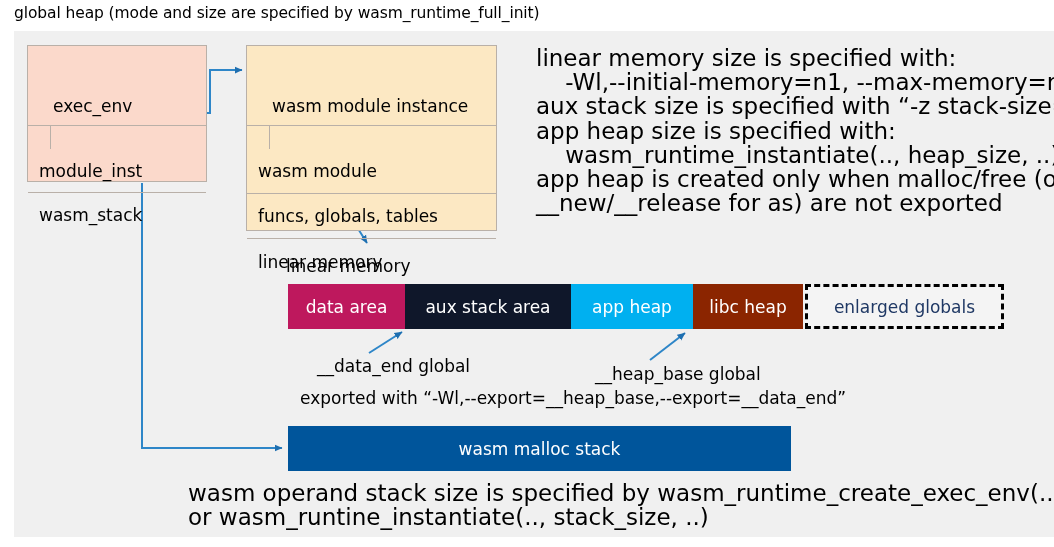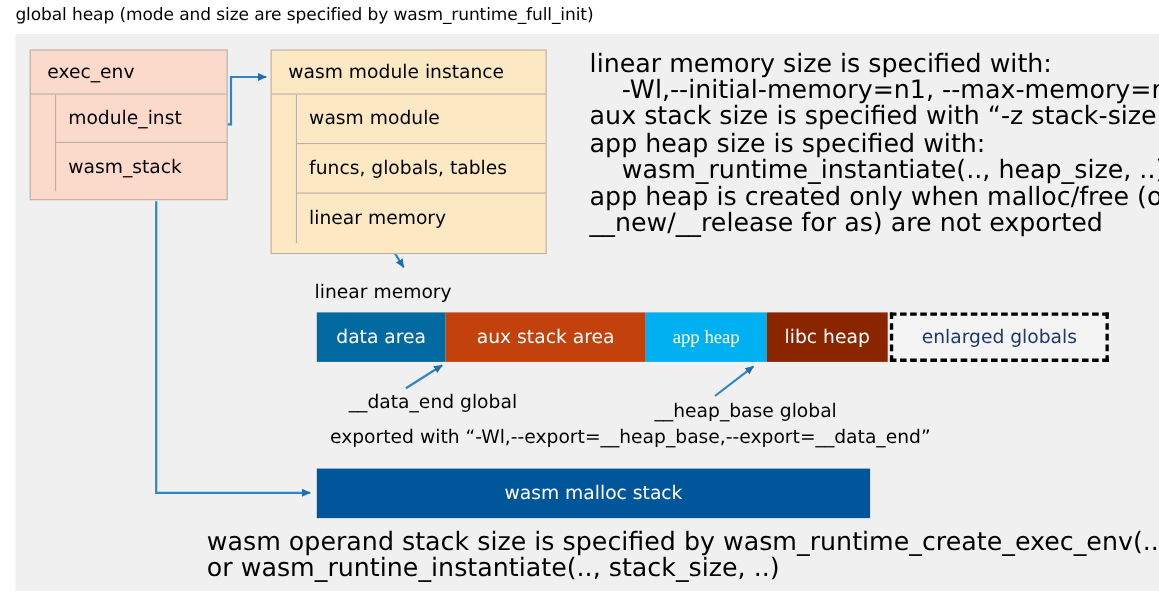--- a/index.html
+++ b/index.html
@@ -8,22 +8,22 @@
 
   #page-title{position:absolute;left:14px;top:4px;font-size:15.5px;
               letter-spacing:-0.1px;white-space:nowrap;}
 
   #canvas{position:absolute;left:14px;top:31px;width:1040px;height:506px;
           background:#f0f0f0;}
 
   
   .struct{position:absolute;box-sizing:border-box;border:1px solid #b9b0a8;}
   .struct .hdr{box-sizing:border-box;height:40px;display:flex;align-items:center;
-               padding-left:15px;font-size:17px;border-bottom:1px solid #b9b0a8;}
-  .struct .body{display:flex;}
+               padding-left:25px;font-size:17px;border-bottom:1px solid #b9b0a8;margin-top:40px;}
+  .struct .body{display:flex;flex-direction:column;}
   .struct .indent{box-sizing:border-box;width:23px;flex:0 0 23px;
                   border-right:1px solid #b9b0a8;}
   .struct .rows{flex:1;display:flex;flex-direction:column;}
   .struct .row{box-sizing:border-box;height:45px;display:flex;align-items:center;
                padding-left:11px;font-size:17px;border-bottom:1px solid #b9b0a8;}
   .struct .row:last-child{border-bottom:none;}
 
   #exec-env{left:13px;top:14px;width:180px;height:137px;background:#fbd9cb;}
   #exec-env .row{height:44px;}
   #module-instance{left:232px;top:14px;width:251px;height:186px;background:#fce8c3;}
@@ -103,23 +103,23 @@
   <div class="note" id="side-note">linear memory size is specified with:
     -Wl,--initial-memory=n1, --max-memory=n2
 aux stack size is specified with “-z stack-size=n”
 app heap size is specified with:
     wasm_runtime_instantiate(.., heap_size, ..)
 app heap is created only when malloc/free (or
 __new/__release for as) are not exported</div>
 
   <div id="lm-caption">linear memory</div>
   <div id="memory-bar">
-      <div class="seg" style="width: 117px; background: #0369a1;">data area</div>
-      <div class="seg" style="width: 182px; background: #c2410c;">aux stack area</div>
-      <div class="seg" style="width: 110px; background: rgb(0, 176, 240); font-family: Liberation Serif, serif;">app heap</div>
+      <div class="seg" style="width: 117px; background: #be185d;">data area</div>
+      <div class="seg" style="width: 166px; background: #0f172a;">aux stack area</div>
+      <div class="seg" style="width: 122px; background: rgb(0, 176, 240);">app heap</div>
       <div class="seg" style="width: 110px; background: rgb(139, 37, 0); text-align: center;">libc heap</div>
       <div class="seg dashed" style="width: 199px;">enlarged globals</div>
     </div>
 
   <div id="lbl-data-end">__data_end global</div>
   <div id="lbl-heap-base">__heap_base global</div>
   <div id="lbl-exported">exported with “-Wl,--export=__heap_base,--export=__data_end”</div>
 
   <div id="operand-stack">wasm malloc stack</div>
 

